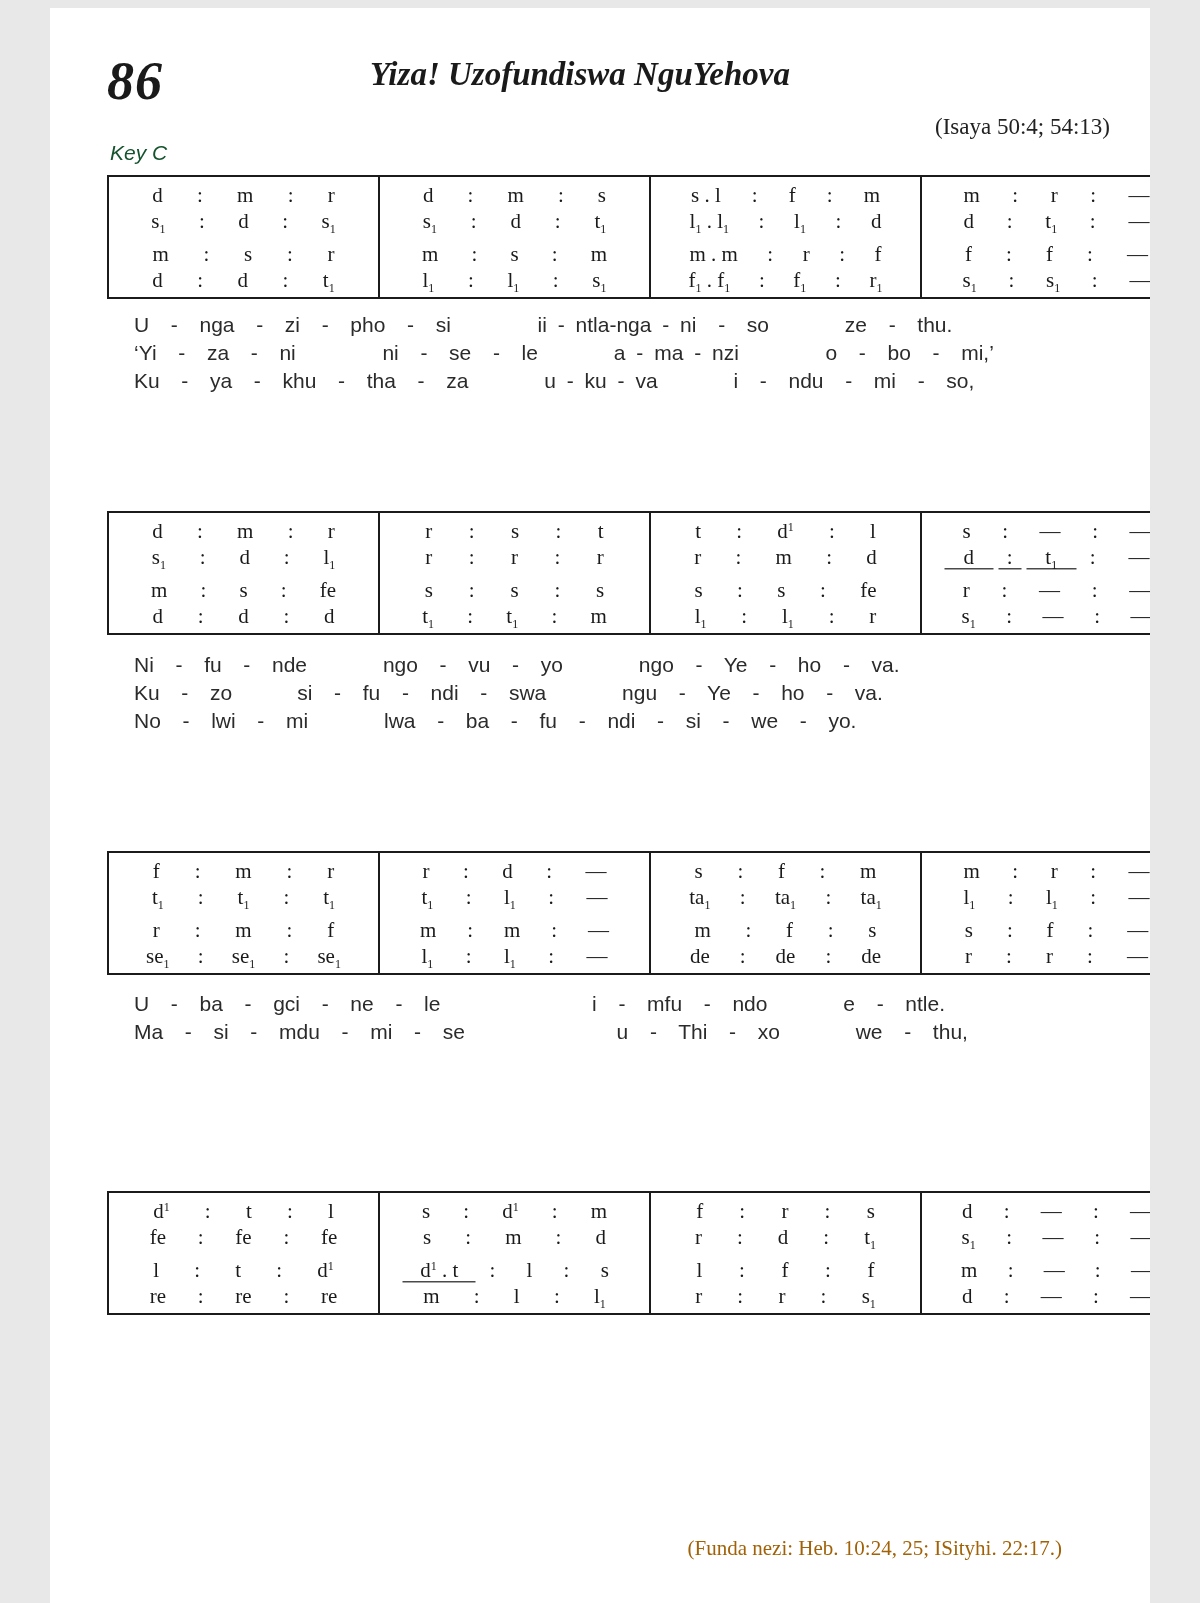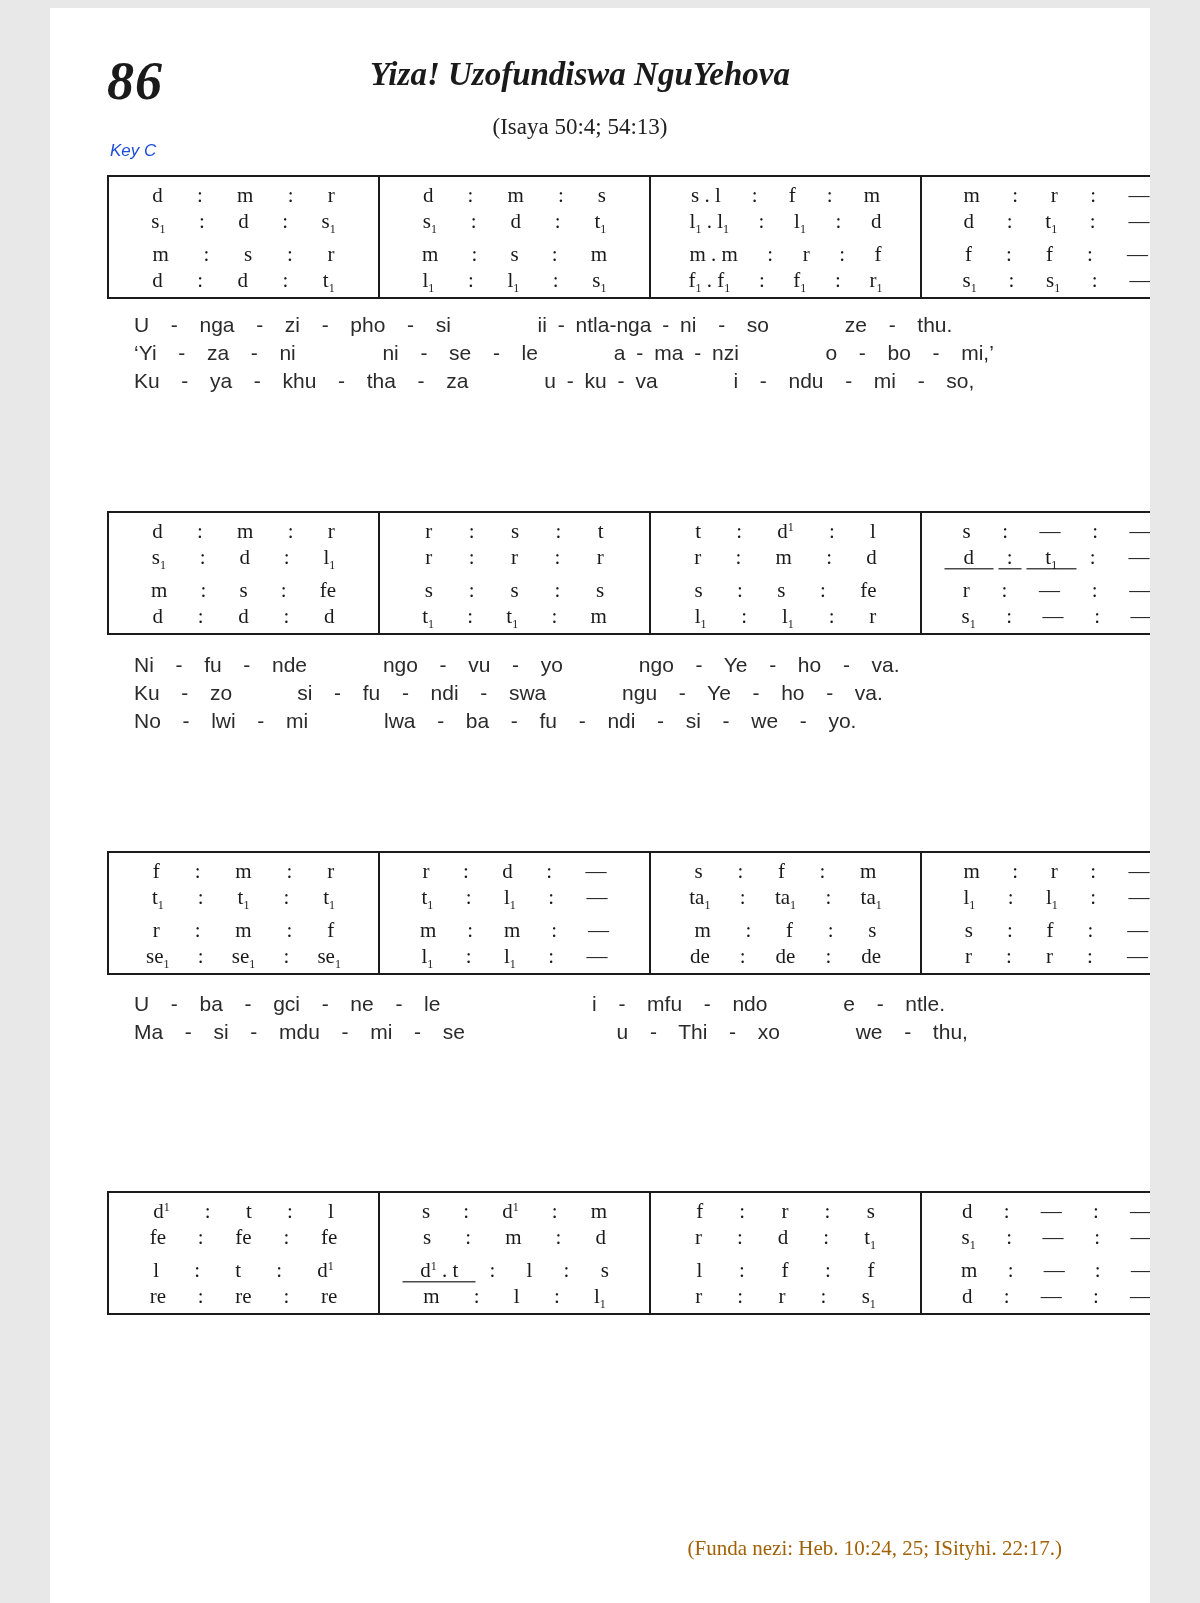--- a/index.html
+++ b/index.html
@@ -12,26 +12,26 @@
     position:absolute; left:57px; top:42px;
     font-family:"Liberation Serif", "DejaVu Serif", serif;
     font-style:italic; font-weight:bold; font-size:54px; letter-spacing:1px;
   }
   .song-title {
     position:absolute; left:0; right:40px; top:48px; text-align:center;
     font-family:"Liberation Serif", "DejaVu Serif", serif;
     font-style:italic; font-weight:bold; font-size:33px;
   }
   .subtitle {
-    position:absolute; left:0; right:40px; top:106px; text-align:center;
+    position:absolute; left:0; right:40px; top:106px; text-align:right;
     font-family:"Liberation Serif", "DejaVu Serif", serif; font-size:23px; color:#222;
   }
   .key-label {
     position:absolute; left:60px; top:133px;
-    font-family:"Liberation Sans", sans-serif; font-style:italic; font-size:17px; color:#1d4ed8;
+    font-family:"Liberation Sans", sans-serif; font-style:italic; font-size:21px; color:#14532d;
   }
   .score {
     position:absolute; left:57px; width:1086px; height:124px;
     border:2px solid #1b1b1b; display:flex; background:#fff;
   }
   .measure {
     flex:1 1 0; min-width:0; border-right:2px solid #1b1b1b;
     display:flex; flex-direction:column; justify-content:center; padding:2px 20px;
   }
   .measure:last-child { border-right:none; }

